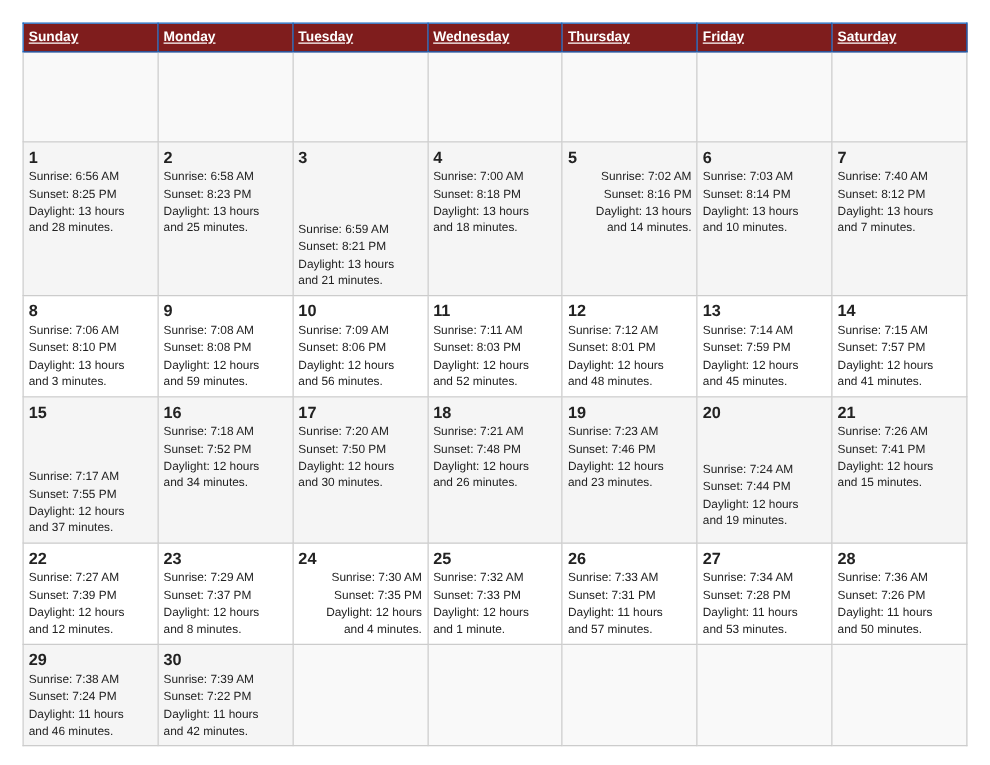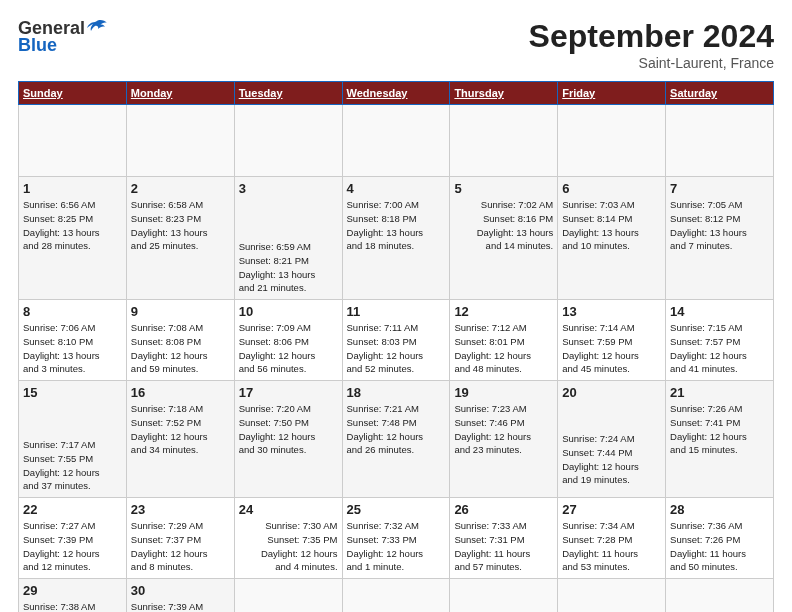--- a/index.html
+++ b/index.html
@@ -79,35 +79,20 @@
       line-height: 1.45;
     }
     td.empty {
       background: #f9f9f9 !important;
     }
   </style>
 </head>
 <body>
 
 <div class="page">
-  <div class="header">
-    <div class="logo">
-      <div style="display:flex;align-items:center;">
-        <span class="logo-general" style="font-size:18px;font-weight:bold;color:#333;">General</span>
-        <svg width="20" height="16" viewBox="0 0 20 16" style="margin-left:2px;margin-top:-4px;">
-          <path d="M10 2 C12 0, 18 1, 20 4 C18 3, 15 4, 13 6 C15 5, 17 6, 18 8 C16 7, 13 8, 11 10 C12 8, 10 6, 8 7 C6 8, 5 10, 4 12 C3 10, 4 7, 6 5 C4 6, 2 7, 0 9 C1 6, 4 3, 8 3 Z" fill="#1565c0"></path>
-        </svg>
-      </div>
-      <span class="logo-blue" style="font-size:18px;font-weight:bold;color:#1565c0;margin-top:-4px;">Blue</span>
-    </div>
-    <div class="title-block">
-      <h1>September 2024</h1>
-      <h2>Saint-Laurent, France</h2>
-    </div>
-  </div>
 
   <table>
     <thead>
       <tr>
         <th>Sunday</th>
         <th>Monday</th>
         <th>Tuesday</th>
         <th>Wednesday</th>
         <th>Thursday</th>
         <th>Friday</th>
@@ -162,21 +147,21 @@
           </td>
           <td>
             <span class="day-num">6</span>
             <div class="day-info" style="white-space: pre-line;">Sunrise: 7:03 AM
 Sunset: 8:14 PM
 Daylight: 13 hours
 and 10 minutes.</div>
           </td>
           <td>
             <span class="day-num">7</span>
-            <div class="day-info" style="white-space: pre-line;">Sunrise: 7:05 AM
+            <div class="day-info" style="white-space: pre-line;">Sunrise: 7:40 AM
 Sunset: 8:12 PM
 Daylight: 13 hours
 and 7 minutes.</div>
           </td>
         </tr>
         <tr>
           <td>
             <span class="day-num">8</span>
             <div class="day-info" style="white-space: pre-line;">Sunrise: 7:06 AM
 Sunset: 8:10 PM

